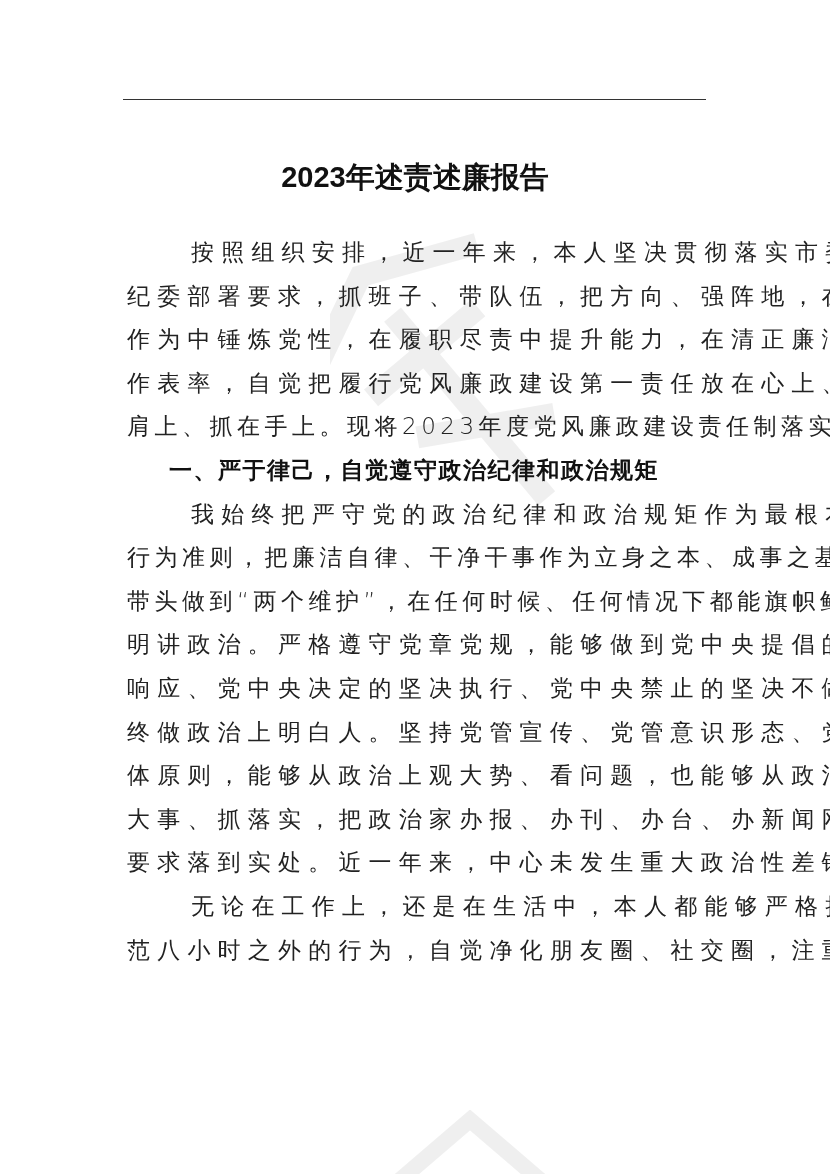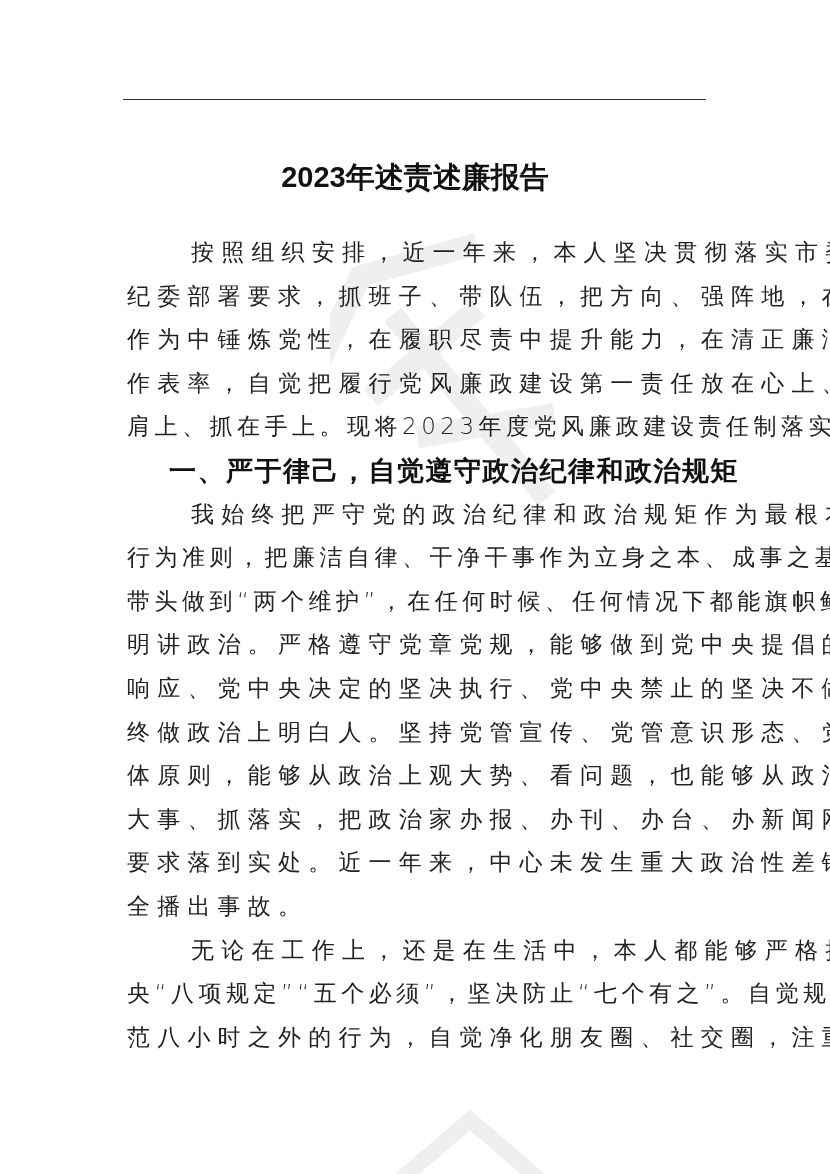--- a/index.html
+++ b/index.html
@@ -8,21 +8,21 @@
   .rule { position: absolute; left: 123px; top: 99px; width: 583px; height: 0;
           border-top: 1.5px solid #333; }
   .title { position: absolute; left: 0; top: 158px; width: 830px; text-align: center;
            font-family: Liberation Sans, sans-serif; font-weight: bold;
            font-size: 29px; letter-spacing: 0px; color: #111; }
   .body-text { position: absolute; left: 127px; top: 231px; width: 580px; }
   .line { height: 43.6px; line-height: 43.6px; font-size: 23px; white-space: nowrap;
           letter-spacing: 7.2px; color: #222; font-family: "DejaVu Sans", sans-serif; font-weight: 300; }
   .line.tight { letter-spacing: 4.5px; }
   .line.indent { padding-left: 64px; }
-  .heading { height: 43.6px; line-height: 43.6px; font-size: 27px; white-space: nowrap;
+  .heading { height: 43.6px; line-height: 43.6px; font-size: 23px; white-space: nowrap;
              padding-left: 42px; letter-spacing: 1.5px; font-weight: bold; color: #111;
              font-family: "DejaVu Sans", sans-serif; }
   .watermark { position: absolute; pointer-events: none; opacity: 0.06; }
 </style>
 </head>
 <body>
 
 <div class="rule"></div>
 
 <svg class="watermark" style="left:330px;top:230px;" width="260" height="330" viewBox="0 0 260 330">
@@ -49,18 +49,16 @@
 
   <div class="line indent">我始终把严守党的政治纪律和政治规矩作为最根本的</div>
   <div class="line tight">行为准则，把廉洁自律、干净干事作为立身之本、成事之基，</div>
   <div class="line tight">带头做到“两个维护”，在任何时候、任何情况下都能旗帜鲜</div>
   <div class="line">明讲政治。严格遵守党章党规，能够做到党中央提倡的坚决</div>
   <div class="line">响应、党中央决定的坚决执行、党中央禁止的坚决不做，始</div>
   <div class="line">终做政治上明白人。坚持党管宣传、党管意识形态、党管媒</div>
   <div class="line">体原则，能够从政治上观大势、看问题，也能够从政治上谋</div>
   <div class="line">大事、抓落实，把政治家办报、办刊、办台、办新闻网站的</div>
   <div class="line">要求落到实处。近一年来，中心未发生重大政治性差错和安</div>
-  <div class="line">全播出事故。</div>
 
   <div class="line indent">无论在工作上，还是在生活中，本人都能够严格执行中</div>
-  <div class="line tight">央“八项规定”“五个必须”，坚决防止“七个有之”。自觉规</div>
   <div class="line">范八小时之外的行为，自觉净化朋友圈、社交圈，注重家风</div>
 </div>
 
 </body></html>

